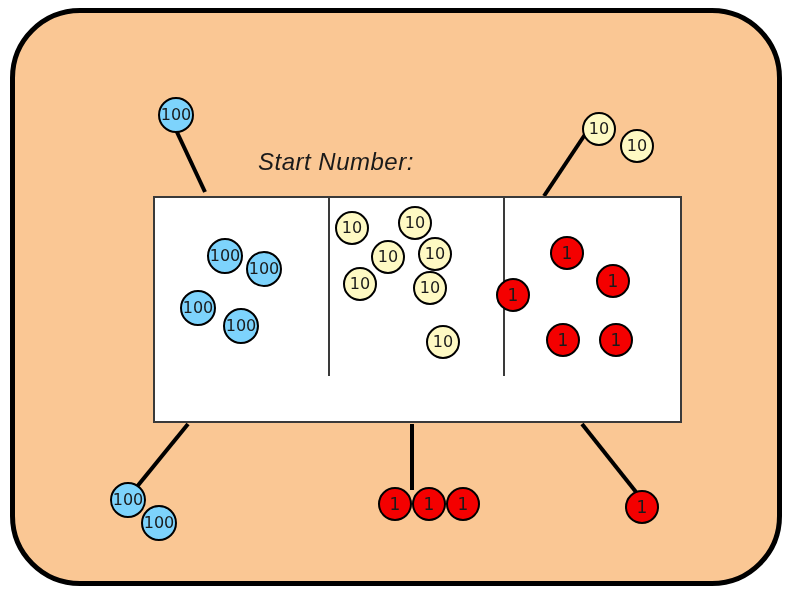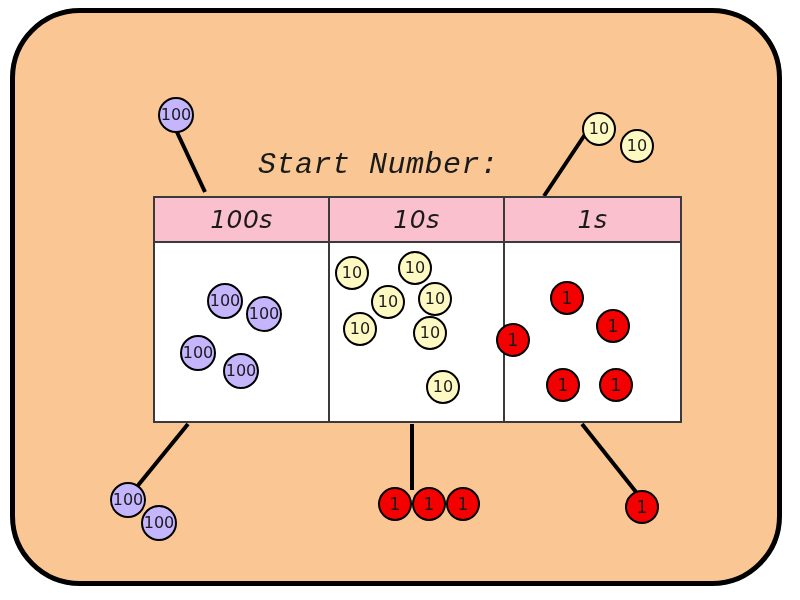--- a/index.html
+++ b/index.html
@@ -37,22 +37,22 @@
     top: 0;
     width: 800px;
     height: 600px;
     pointer-events: none;
   }
   
   #title {
     position: absolute;
     left: 258px;
     top: 148px;
-    font-family: Liberation Mono, monospace;
-    font-size: 30px;
+    font-family: Liberation Sans, sans-serif;
+    font-size: 24px;
     font-style: italic;
     font-weight: 400;
     color: #1a1a1a;
     letter-spacing: 0.5px;
     white-space: nowrap;
   }
   
   #pv-table {
     position: absolute;
     left: 153px;
@@ -108,21 +108,21 @@
     box-sizing: border-box;
     display: flex;
     align-items: center;
     justify-content: center;
     color: #1a1a1a;
     font-family: "DejaVu Sans", sans-serif;
     line-height: 1;
     user-select: none;
   }
   .counter.hundred {
-    background: #c4b5fd;
+    background: #7dd3fc;
     width: 36px;
     height: 36px;
     font-size: 16px;
     text-align: right;
   }
   .counter.ten {
     background: #fef9c3;
     width: 34px;
     height: 34px;
     font-size: 16px;
@@ -147,25 +147,20 @@
         <line x1="588" y1="130" x2="544" y2="196" stroke="#000000" stroke-width="4" stroke-linecap="butt"></line>
         <line x1="188" y1="424" x2="131" y2="494" stroke="#000000" stroke-width="4" stroke-linecap="butt"></line>
         <line x1="412" y1="424" x2="412" y2="490" stroke="#000000" stroke-width="4" stroke-linecap="butt"></line>
         <line x1="582" y1="424" x2="636" y2="492" stroke="#000000" stroke-width="4" stroke-linecap="butt"></line>
       </g>
   </svg>
 
   <div id="title">Start Number:</div>
 
   <div id="pv-table">
-    <div class="pv-header-row">
-      <div class="pv-header-cell c0">100s</div>
-      <div class="pv-header-cell c1">10s</div>
-      <div class="pv-header-cell c2">1s</div>
-    </div>
     <div class="pv-body-row">
       <div class="pv-body-cell c0" id="cell-hundreds">
           <div class="counter hundred" style="left: 52px; top: 40px;">100</div>
           <div class="counter hundred" style="left: 91px; top: 53px;">100</div>
           <div class="counter hundred" style="left: 25px; top: 92px;">100</div>
           <div class="counter hundred" style="left: 68px; top: 110px;">100</div>
         </div>
       <div class="pv-body-cell c1" id="cell-tens">
           <div class="counter ten" style="left: 5px; top: 13px;">10</div>
           <div class="counter ten" style="left: 68px; top: 8px;">10</div>

